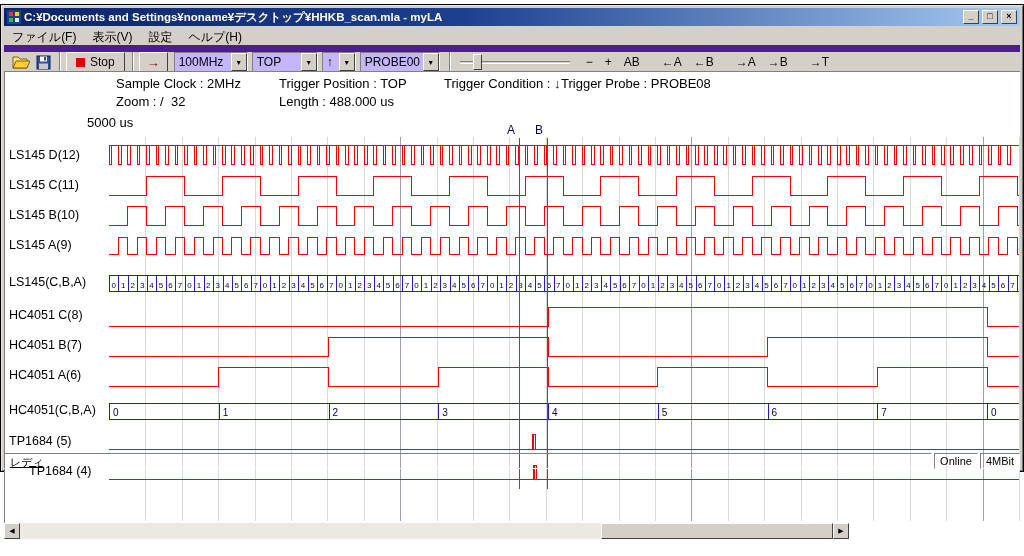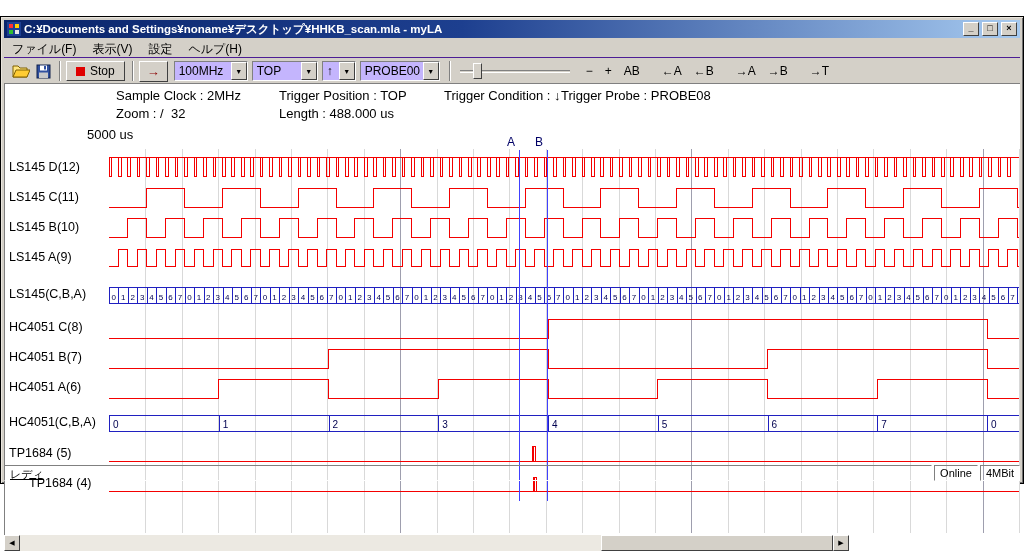--- a/index.html
+++ b/index.html
@@ -1,31 +1,31 @@
 <!DOCTYPE html>
 <html><head>
 <meta charset="utf-8">
 <style>
   * { margin:0; padding:0; box-sizing:border-box; }
   html,body { width:1024px; height:556px; overflow:hidden; font-family:"Liberation Sans",sans-serif; }
-  .window { position:absolute; left:0; top:16px; width:1024px; height:468px;
+  .window { position:absolute; left:0; top:4px; width:1024px; height:468px;
             background:#d4d0c8; border:1px solid #000;
             box-shadow: inset 1px 1px 0 #e9e5dd, inset -1px -1px 0 #6f6f6f; }
   .titlebar { position:absolute; left:3px; top:3px; right:3px; height:18px;
               background:linear-gradient(90deg,#0a246a 0%,#1d3f8f 45%,#a6caf0 100%);
               display:flex; align-items:center; padding:0 3px; gap:3px; }
   .title-text { flex:1; color:#fff; font-size:11.5px; font-weight:bold; white-space:nowrap; overflow:hidden; }
   .wbtn { width:16px; height:14px; background:#d4d0c8; border:1px solid;
           border-color:#fff #404040 #404040 #fff; font-size:9px; line-height:11px;
           text-align:center; font-weight:bold; color:#000; }
   .menubar { position:absolute; left:3px; top:22px; right:3px; height:18px;
              display:flex; font-size:12px; }
   .menu-item { padding:2px 8px; }
   .toolbar { position:absolute; left:3px; top:40px; right:3px; height:27px;
-             border-top:1px solid #4c1d95; display:flex; align-items:center; padding-left:6px; }
+             border-top:7px solid #4c1d95; display:flex; align-items:center; padding-left:6px; }
   .tool-sep { width:2px; height:20px; border-left:1px solid #808080; border-right:1px solid #fff; margin:0 5px; }
   .icon-btn { width:22px; height:22px; display:flex; align-items:center; justify-content:center; }
   .raised { border:1px solid; border-color:#fff #404040 #404040 #fff; background:#d4d0c8; }
   .stop-btn { display:flex; align-items:center; gap:5px; padding:2px 9px; font-size:12px; margin-right:2px; }
   .stop-square { width:9px; height:9px; background:#e00000; display:inline-block; }
   .run-btn { padding:2px 7px; font-size:13px; font-weight:bold; color:#8b0000; margin-right:6px; }
   .combo { display:flex; height:20px; border:1px solid; border-color:#808080 #fff #fff #808080;
            background:#c4b5fd; align-items:center; font-size:12px; margin-right:4px; }
   .combo-text { padding:0 4px; flex:1; white-space:nowrap; overflow:hidden; }
   .combo-btn { width:16px; height:18px; background:#d4d0c8; border:1px solid;

